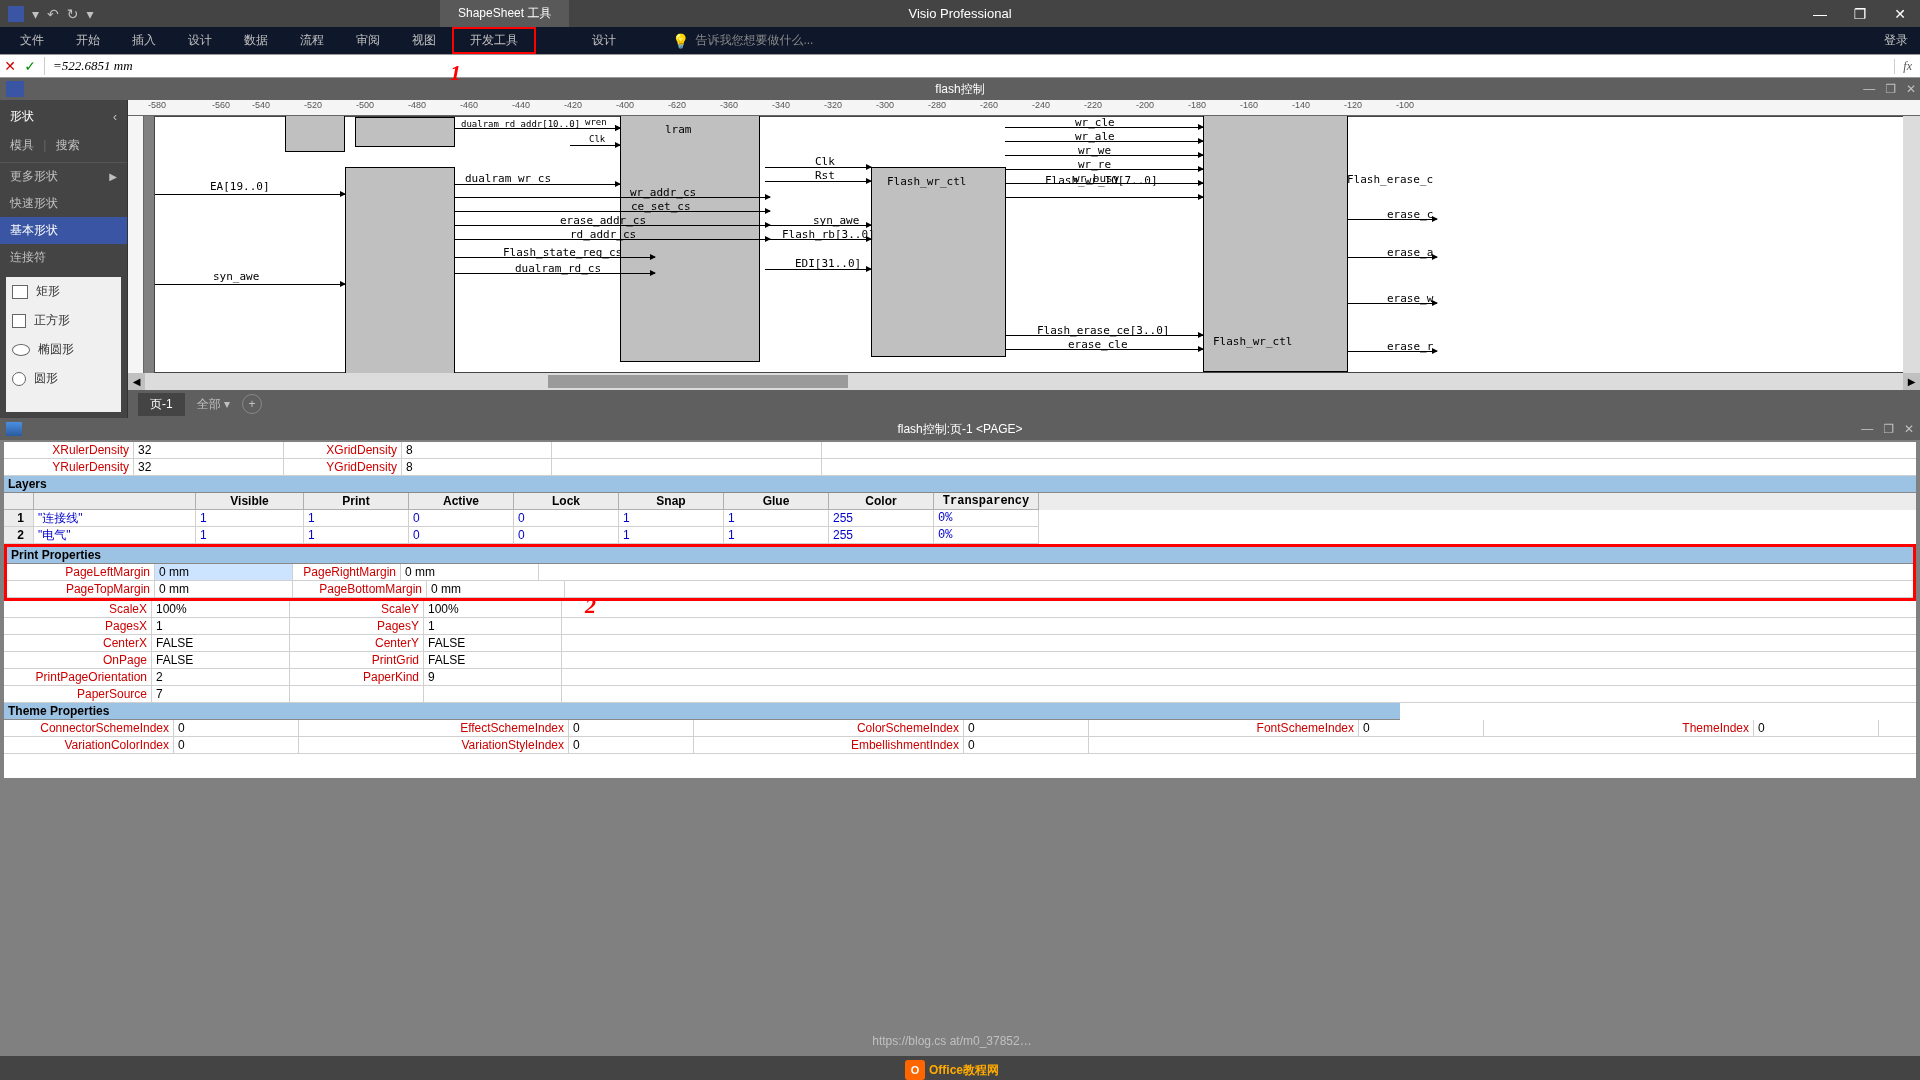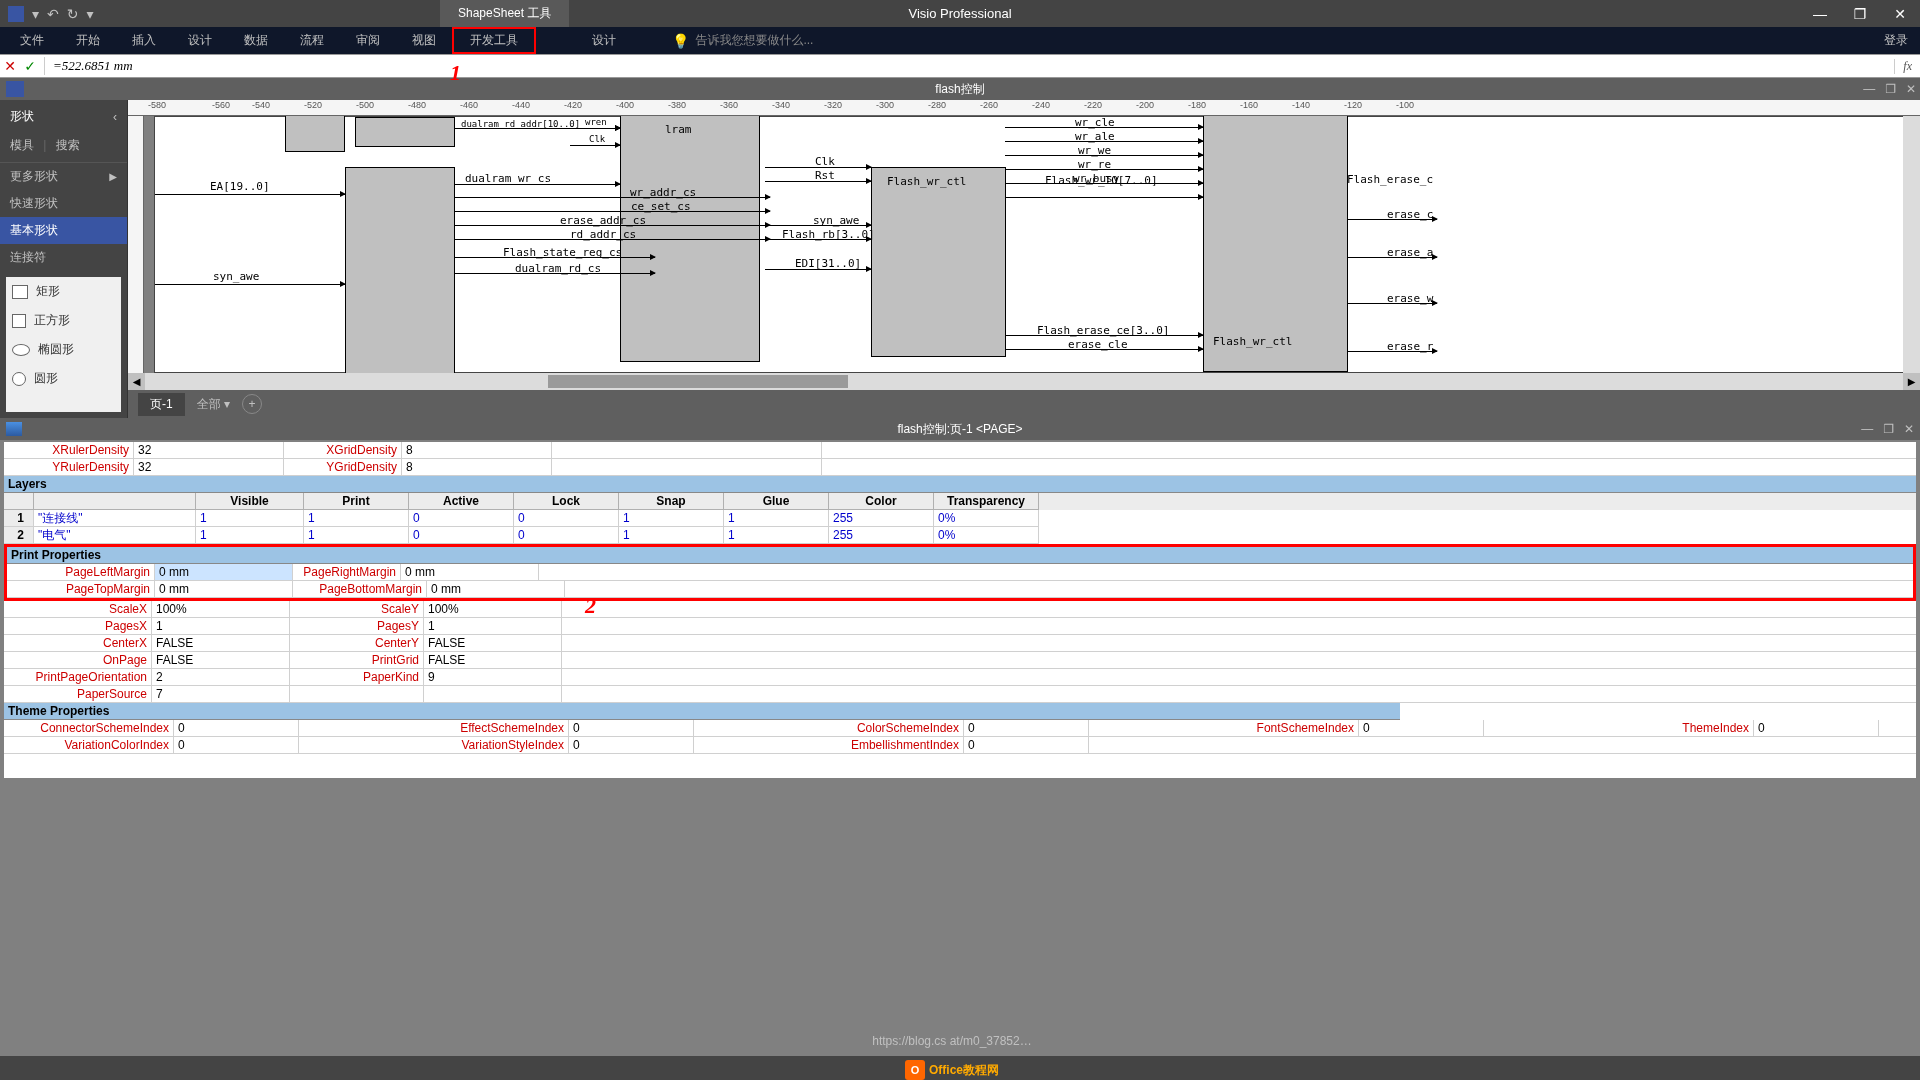--- a/index.html
+++ b/index.html
@@ -94,21 +94,21 @@
 
 .ss-row { display: flex; height: 17px; align-items: stretch; border-bottom: 1px solid #d0d0d0; }
 .ss-label { width: 130px; text-align: right; padding-right: 4px; color: #cc0000; background: #fff; border-right: 1px solid #d0d0d0; line-height: 17px; }
 .ss-val { width: 150px; padding-left: 4px; color: #000; border-right: 1px solid #d0d0d0; line-height: 17px; }
 
 .section-hdr { background: #9cc3e4; font-weight: bold; color: #000; padding-left: 4px; height: 17px; line-height: 17px; border-bottom: 1px solid #888; }
 
 
 .layers-tbl { display: flex; height: 17px; background: #ececec; }
 .layers-tbl .lh { border-right: 1px solid #b0b0b0; border-bottom: 1px solid #b0b0b0; text-align: center; font-weight: bold; line-height: 17px; background: #ececec; }
-.lh0 { width: 30px; } .lh1 { width: 162px; } .lh2 { width: 108px; } .lh3 { width: 105px; } .lh4 { width: 105px; } .lh5 { width: 105px; } .lh6 { width: 105px; } .lh7 { width: 105px; } .lh8 { width: 105px; } .lh9 { width: 105px; }
+.lh0 { width: 30px; } .lh1 { width: 162px; } .lh2 { width: 108px; } .lh3 { width: 105px; } .lh4 { width: 105px; } .lh5 { width: 105px; } .lh6 { width: 105px; } .lh7 { width: 105px; } .lh8 { width: 105px; } .lh9 { width: 105px; font-family: Liberation Mono, monospace; }
 .layers-row { display: flex; height: 17px; }
 .layers-row .ld { border-right: 1px solid #d0d0d0; border-bottom: 1px solid #d0d0d0; padding-left: 4px; line-height: 17px; color: #0000cc; }
 .layers-row .ld.idx { text-align: center; color: #000; font-weight: bold; background: #ececec; }
 
 
 .print-box { border: 3px solid #ff0000; }
 .pp-row { display: flex; height: 17px; border-bottom: 1px solid #d0d0d0; }
 .pp-label { width: 148px; text-align: right; padding-right: 4px; color: #cc0000; border-right: 1px solid #d0d0d0; line-height: 17px; }
 .pp-val { width: 138px; padding-left: 4px; line-height: 17px; border-right: 1px solid #d0d0d0; }
 .pp-row.sel .pp-val.first { background: #cce4ff; }
@@ -227,21 +227,21 @@
         <span class="tick" style="left: 20px;">-580</span>
         <span class="tick" style="left: 84px;">-560</span>
         <span class="tick" style="left: 124px;">-540</span>
         <span class="tick" style="left: 176px;">-520</span>
         <span class="tick" style="left: 228px;">-500</span>
         <span class="tick" style="left: 280px;">-480</span>
         <span class="tick" style="left: 332px;">-460</span>
         <span class="tick" style="left: 384px;">-440</span>
         <span class="tick" style="left: 436px;">-420</span>
         <span class="tick" style="left: 488px;">-400</span>
-        <span class="tick" style="left: 540px;">-380</span>
+        <span class="tick" style="left: 540px;">-620</span>
         <span class="tick" style="left: 592px;">-360</span>
         <span class="tick" style="left: 644px;">-340</span>
         <span class="tick" style="left: 696px;">-320</span>
         <span class="tick" style="left: 748px;">-300</span>
         <span class="tick" style="left: 800px;">-280</span>
         <span class="tick" style="left: 852px;">-260</span>
         <span class="tick" style="left: 904px;">-240</span>
         <span class="tick" style="left: 956px;">-220</span>
         <span class="tick" style="left: 1008px;">-200</span>
         <span class="tick" style="left: 1060px;">-180</span>

